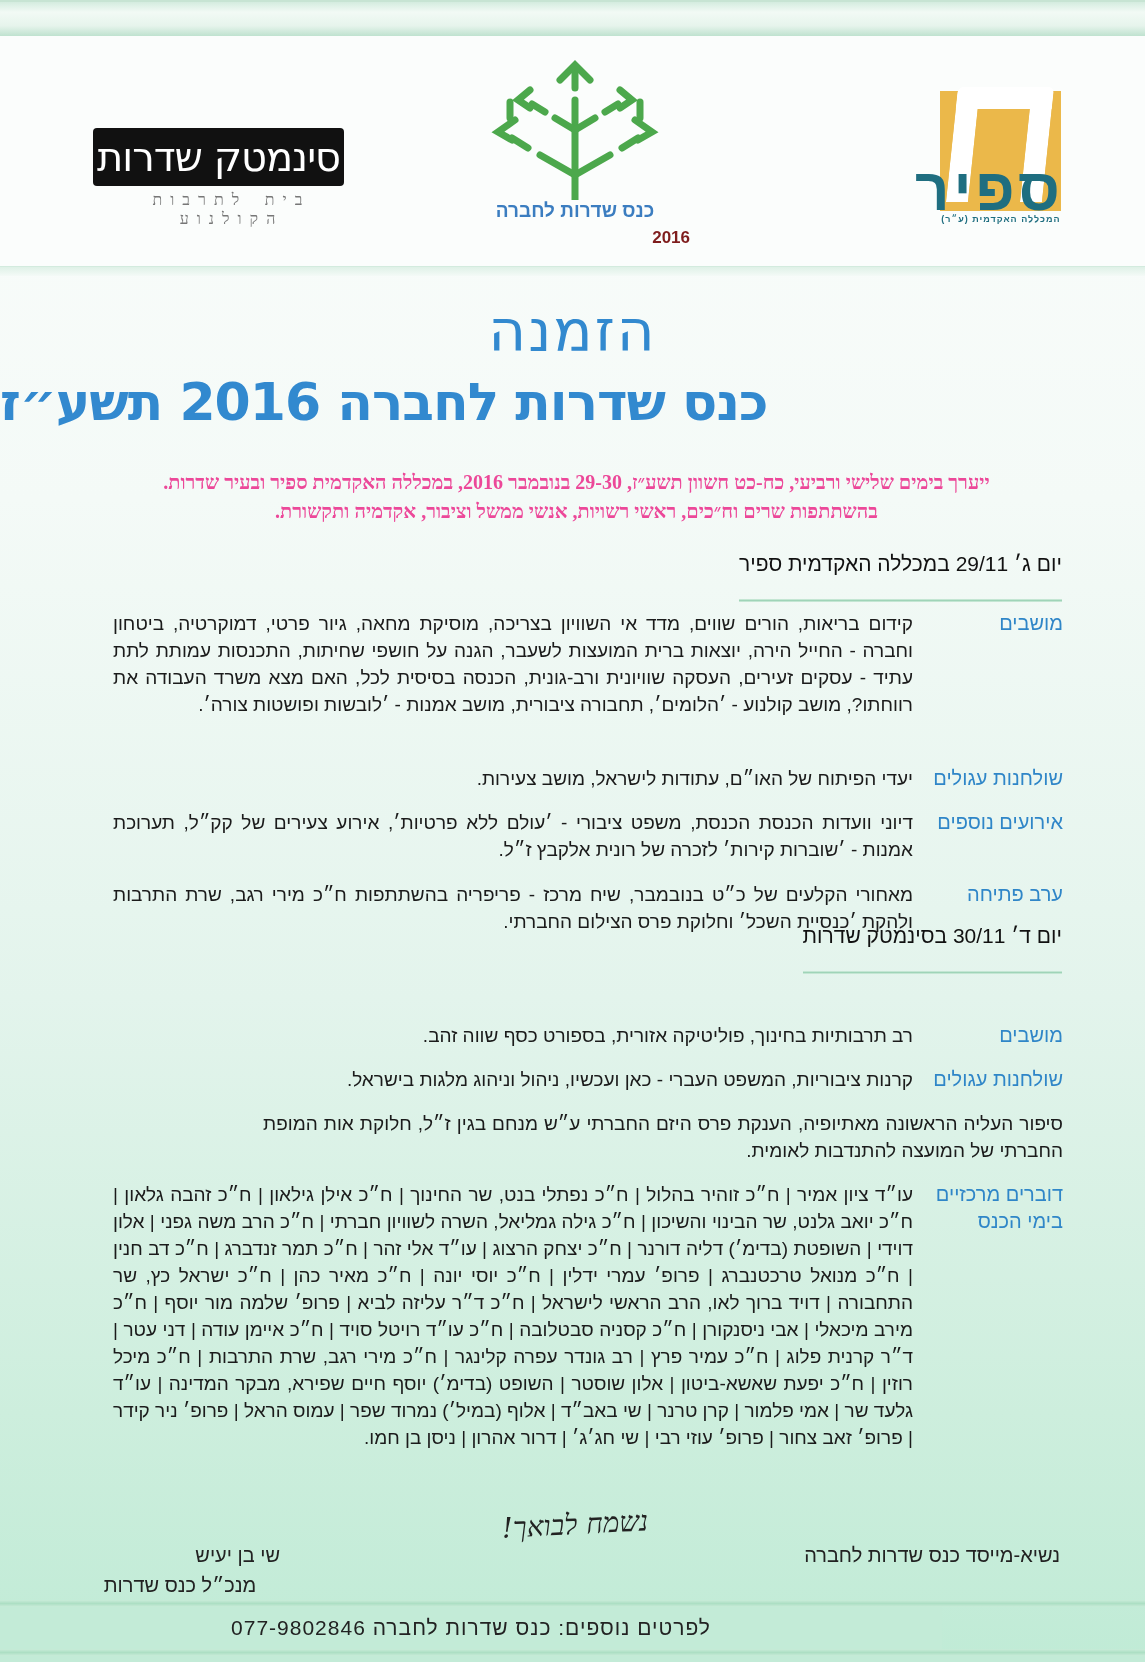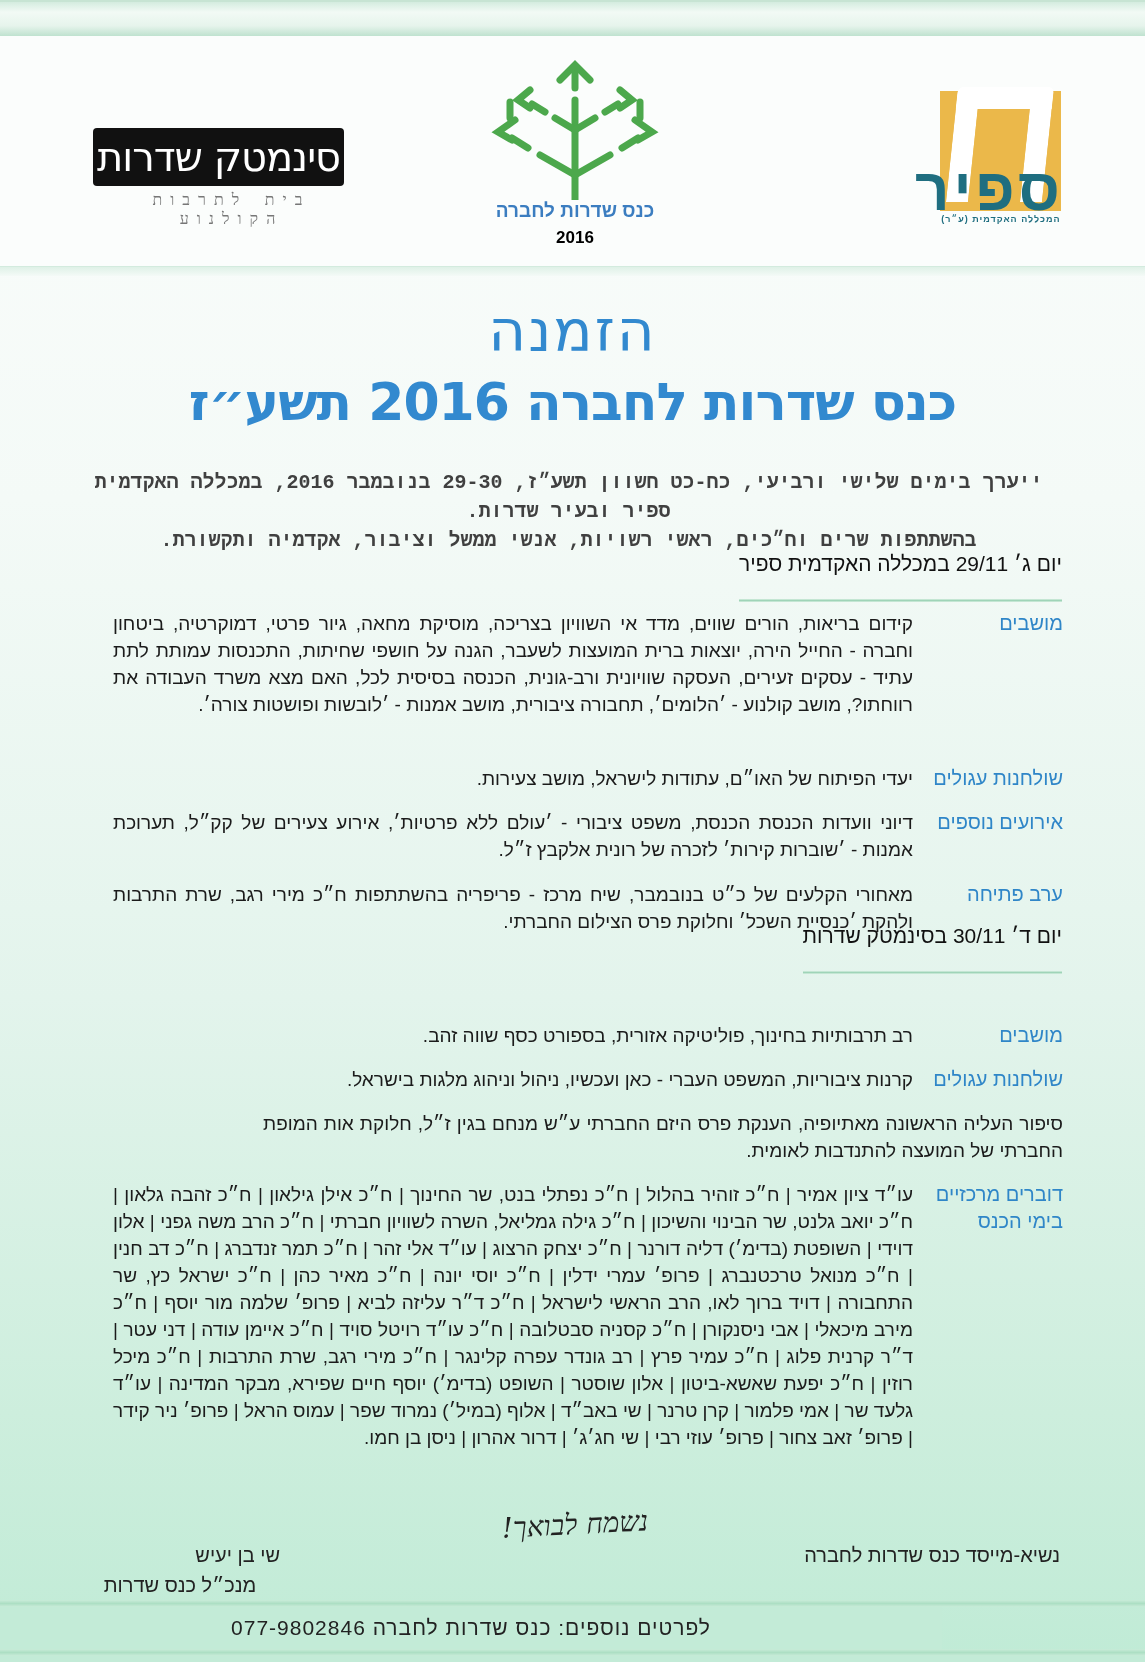--- a/index.html
+++ b/index.html
@@ -39,22 +39,22 @@
       font-family: "DejaVu Sans Mono", monospace;
     }
     .logo-tree {
       position: absolute; left: 490px; top: 60px; width: 170px; height: 140px;
     }
     .logo-tree-title {
       position: absolute; left: 460px; top: 200px; width: 230px; text-align: center;
       color: #3b7dc0; font-size: 19px; font-weight: bold;
     }
     .logo-tree-year {
-      position: absolute; left: 460px; top: 228px; width: 230px; text-align: center;
-      color: #000000; font-size: 17px; font-weight: bold;
+      position: absolute; left: 460px; top: 228px; width: 230px; 
+      color: #7f1d1d; font-size: 17px; font-weight: bold;
     }
     .logo-sapir-box {
       position: absolute; left: 940px; top: 91px; width: 121px; height: 120px;
       background: #ebb84a;
     }
     .logo-sapir-letter {
       position: absolute; left: 12px; top: -4px; width: 96px; height: 115px;
       border: 22px solid #fff; border-bottom: none; border-radius: 6px 6px 0 0;
       transform: skewX(-6deg);
     }
@@ -67,28 +67,28 @@
       position: absolute; left: 937px; top: 214px; width: 128px; text-align: center;
       color: #1f6e80; font-size: 9px; font-weight: bold; letter-spacing: 1px;
     }
     
     .title-main {
       position: absolute; left: 0; top: 298px; width: 1145px; text-align: center;
       color: #3289cf; font-size: 58px; line-height: 66px; font-weight: normal;
       font-family: "DejaVu Sans", sans-serif; letter-spacing: 2px;
     }
     .title-sub {
-      position: absolute; left: 0; top: 370px; width: 1145px; text-align: center;
+      position: absolute; left: 0; top: 370px; width: 1145px; text-align: left;
       color: #3289cf; font-size: 52px; line-height: 64px; font-weight: bold;
       font-family: "DejaVu Sans", sans-serif; letter-spacing: -1px;
     }
     .intro {
-      position: absolute; left: 76px; top: 468px; width: 985px;
-      text-align: center; font-size: 20px; line-height: 29px; color: #404040;
-      font-weight: bold; font-family: Liberation Mono, monospace;
+      position: absolute; left: 84px; top: 468px; width: 985px;
+      text-align: center; font-size: 20px; line-height: 29px; color: #ec4899;
+      font-weight: bold; font-family: Liberation Serif, serif;
     }
     .day-heading {
       position: absolute; font-size: 21px; color: #111;
       padding-bottom: 22px;
     }
     .day-heading::after {
       content: ""; position: absolute; left: 0; right: 0; bottom: -4px; height: 3px;
       background: linear-gradient(to bottom, #d6efe1, #9fd4b8, #d6efe1);
     }
     .row {

